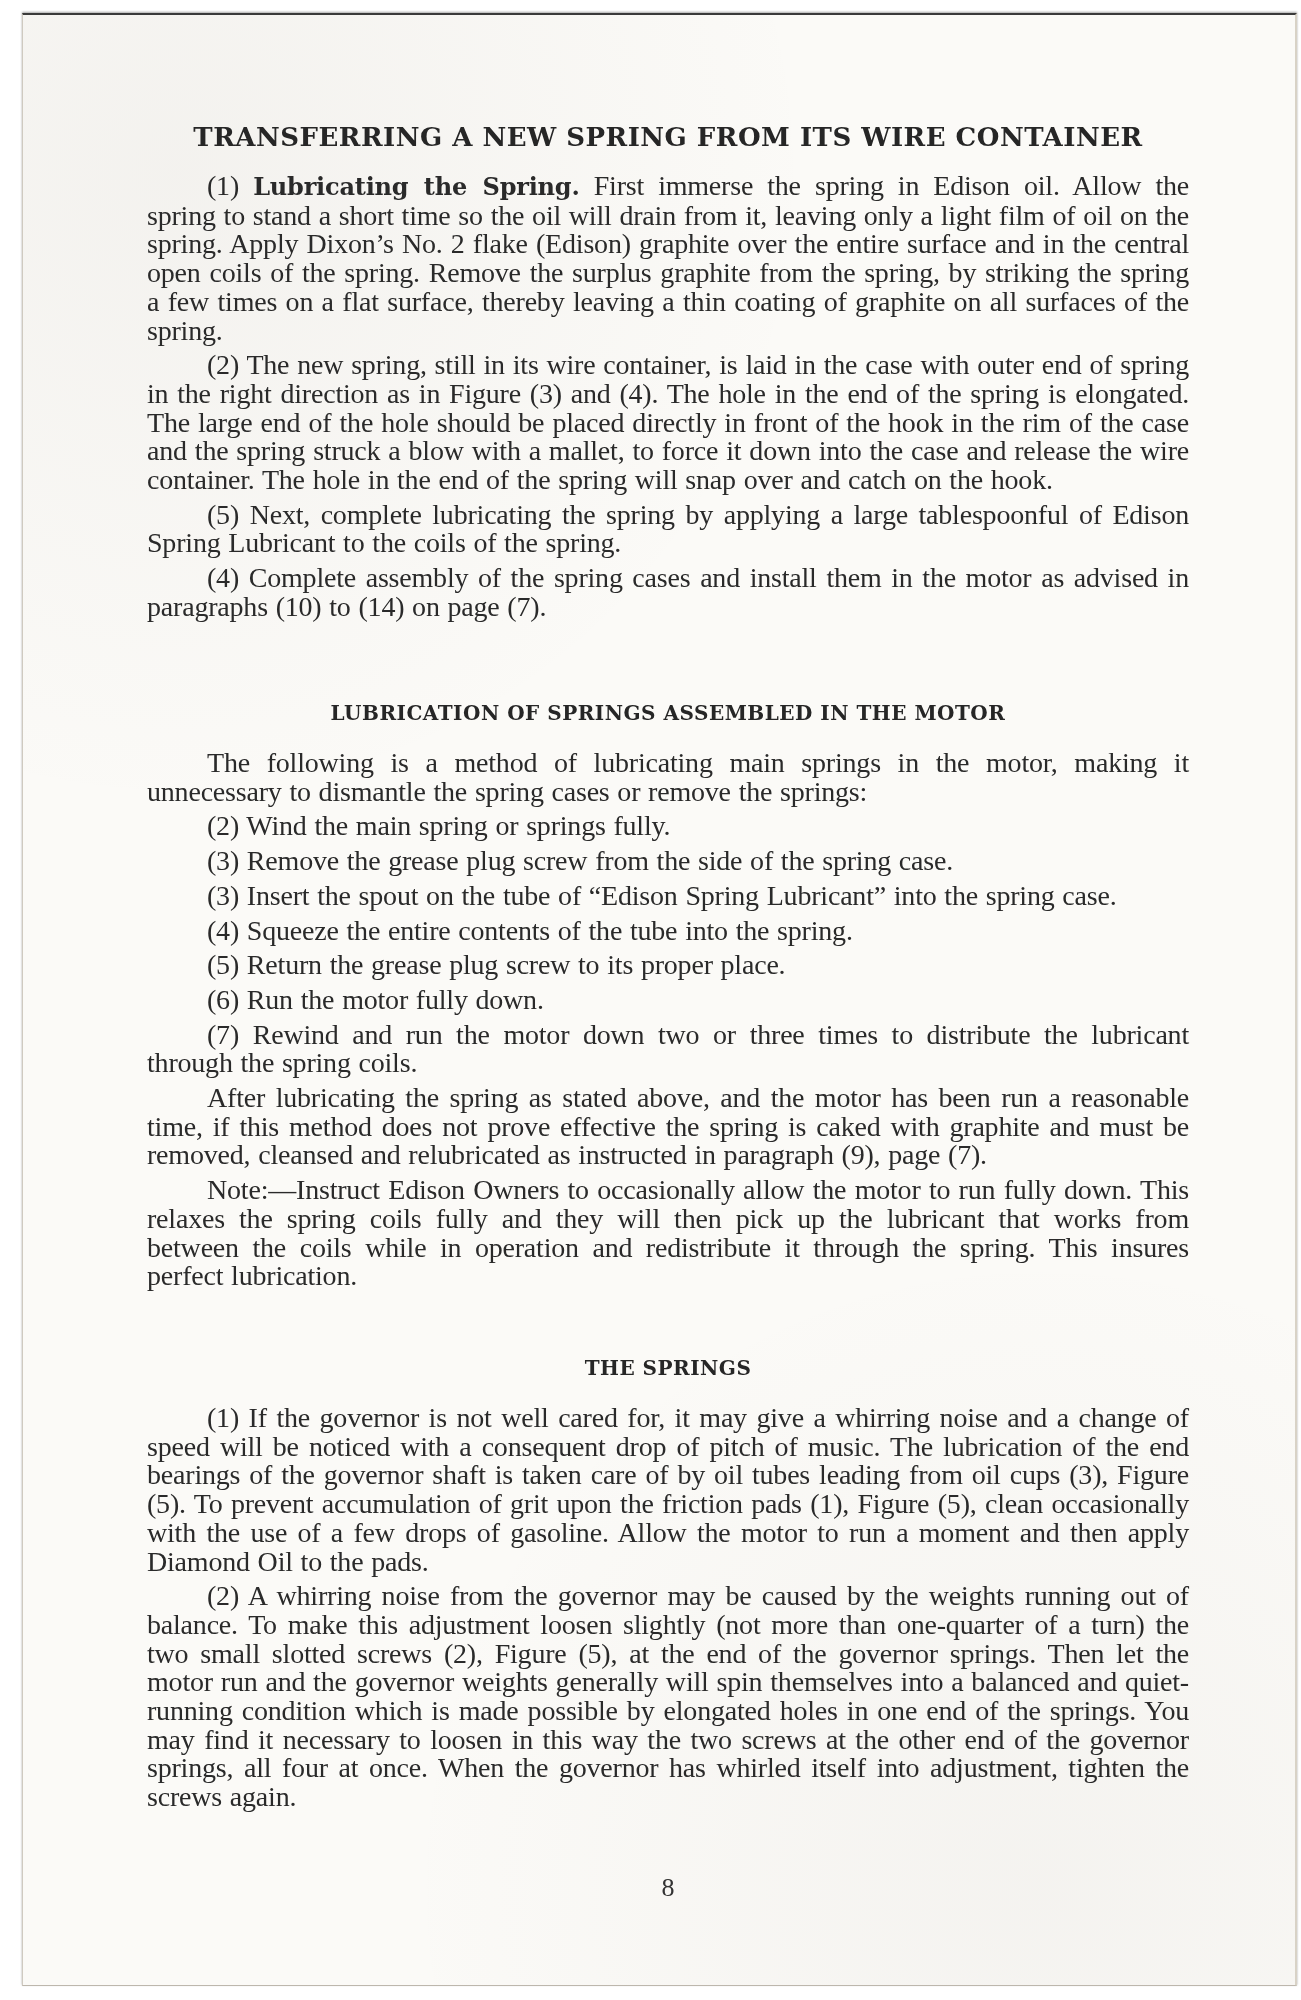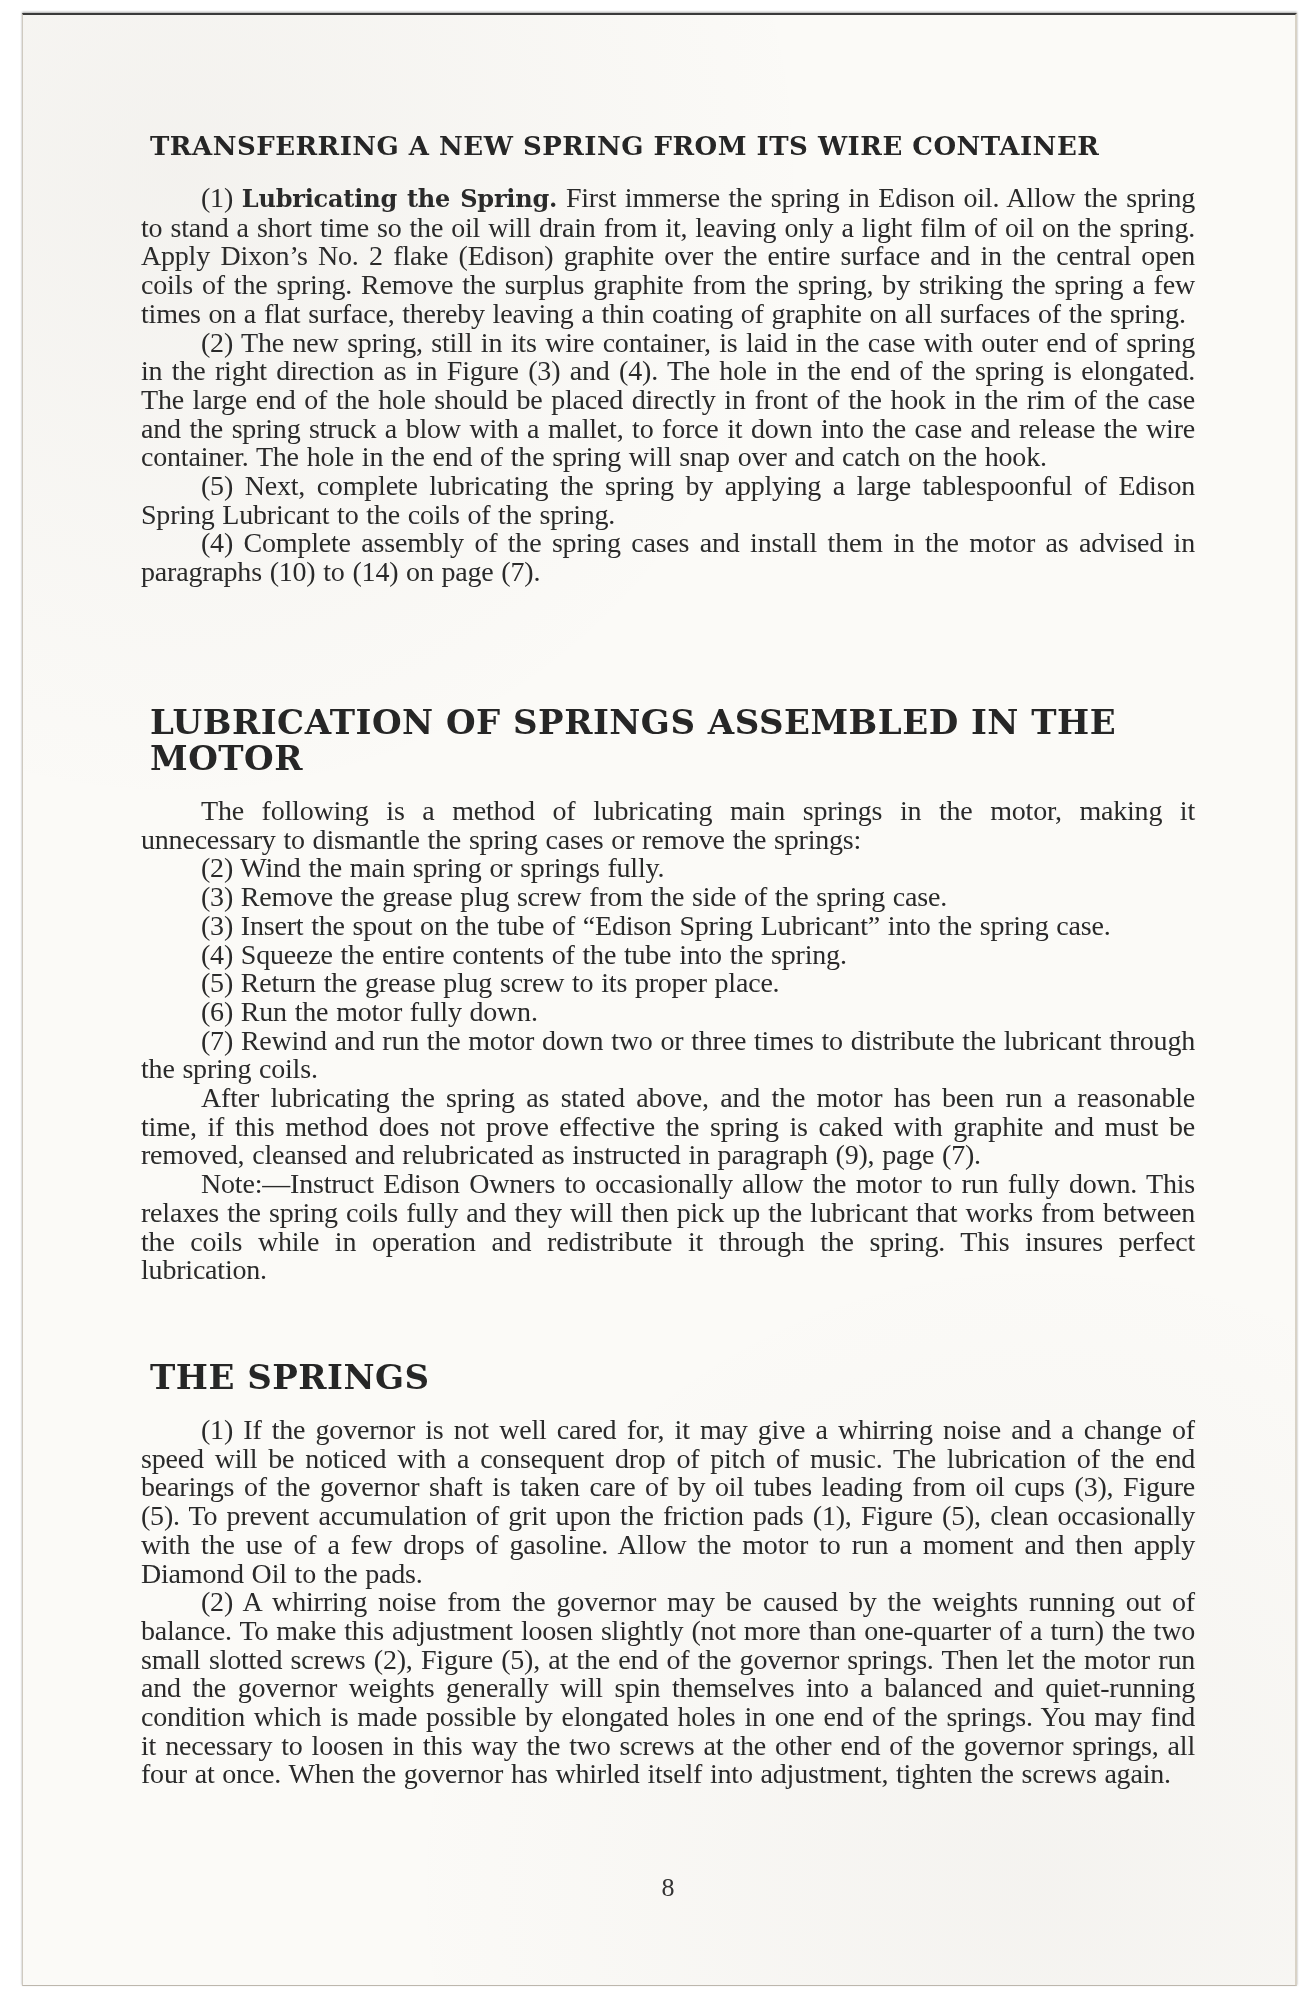--- a/index.html
+++ b/index.html
@@ -19,28 +19,29 @@
       radial-gradient(circle at 80% 95%, rgba(120,110,100,0.05) 0, transparent 30%);
   }
   .content {
     position: absolute; left: 118px; width: 1054px;
     font-family: "Liberation Serif", "DejaVu Serif", serif;
     color: #2a2a2a;
   }
   .heading {
     font-family: "DejaVu Serif", serif;
     font-weight: bold;
+    text-align: center;
     color: #262626;
-    margin: 9px;
+    margin: 0;
     letter-spacing: 0.5px;
   }
   .h1 { font-size: 26px; line-height: 37px; }
-  .h2 { font-size: 34px; line-height: 36px; }
+  .h2 { font-size: 20px; line-height: 36px; }
   p.para {
-    margin: 0;
+    margin: 6px;
     font-size: 28px;
     line-height: 28.7px;
     text-align: justify;
     text-indent: 60px;
     letter-spacing: -0.2px;
     word-spacing: 1px;
   }
   .lead { font-weight: bold; font-family: "DejaVu Serif", serif; font-size: 24px; }
   .pnum {
     position: absolute; left: 0; width: 1054px; text-align: center;

